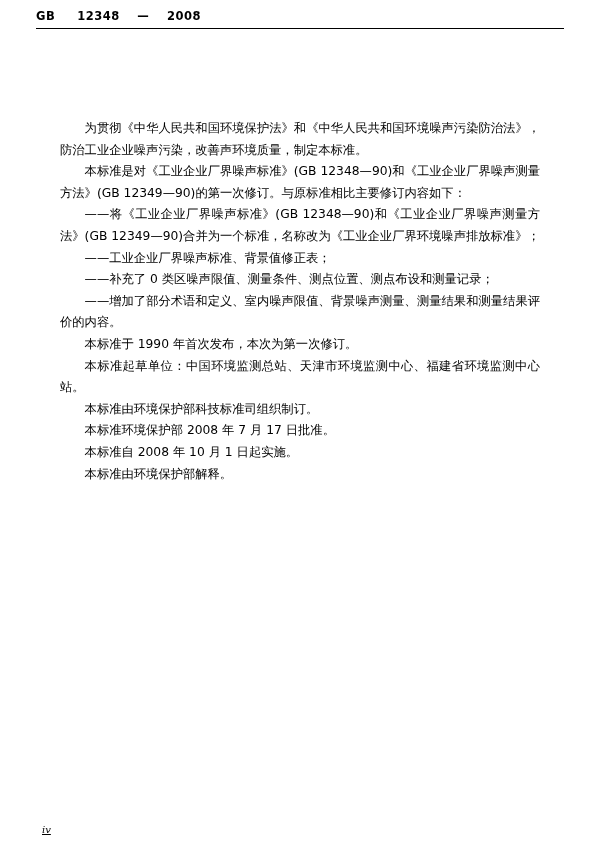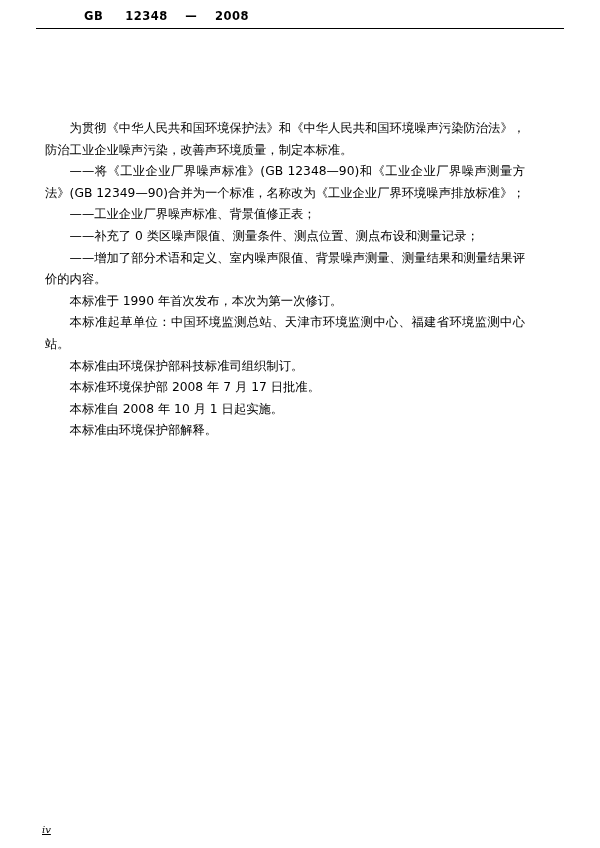--- a/index.html
+++ b/index.html
@@ -23,21 +23,20 @@
     box-sizing: border-box;
   }
   .header {
     position: absolute;
     left: 36px;
     top: 9px;
     font-size: 11.5px;
     font-weight: bold;
     letter-spacing: 0.5px;
     white-space: nowrap;
-    margin-left: 48px;
   }
   .header .sep {
     margin: 0 2px;
   }
   .rule {
     position: absolute;
     left: 36px;
     top: 28px;
     width: 528px;
     height: 1px;
@@ -49,21 +48,21 @@
     top: 63px;
     width: 600px;
     text-align: center;
     font-size: 17px;
     font-weight: bold;
     letter-spacing: 14px;
     text-indent: 14px;
   }
   .body-text {
     position: absolute;
-    left: 45px;
+    left: 60px;
     top: 118px;
     width: 480px;
     font-size: 12.3px;
     line-height: 21.6px;
     text-align: justify;
     text-justify: inter-ideograph;
   }
   .body-text p {
     margin: 0;
     padding: 0;
@@ -94,20 +93,21 @@
     <span>—</span>
     <span class="sep">&nbsp;</span>
     <span>2008</span>
   </div>
 
   <div class="rule"></div>
 
 
   <div class="body-text">
     <p class="indent2">为贯彻《中华人民共和国环境保护法》和《中华人民共和国环境噪声污染防治法》，防治工业企业噪声污染，改善声环境质量，制定本标准。</p>
+    <p class="indent2">本标准是对《工业企业厂界噪声标准》(GB 12348—90)和《工业企业厂界噪声测量方法》(GB 12349—90)的第一次修订。与原标准相比主要修订内容如下：</p>
     <p class="indent2">——将《工业企业厂界噪声标准》(GB 12348—90)和《工业企业厂界噪声测量方法》(GB 12349—90)合并为一个标准，名称改为《工业企业厂界环境噪声排放标准》；</p>
     <p class="indent2">——工业企业厂界噪声标准、背景值修正表；</p>
     <p class="indent2">——补充了 0 类区噪声限值、测量条件、测点位置、测点布设和测量记录；</p>
     <p class="indent2">——增加了部分术语和定义、室内噪声限值、背景噪声测量、测量结果和测量结果评价的内容。</p>
     <p class="indent2">本标准于 1990 年首次发布，本次为第一次修订。</p>
     <p class="indent2">本标准起草单位：中国环境监测总站、天津市环境监测中心、福建省环境监测中心站。</p>
     <p class="indent2">本标准由环境保护部科技标准司组织制订。</p>
     <p class="indent2">本标准环境保护部 2008 年 7 月 17 日批准。</p>
     <p class="indent2">本标准自 2008 年 10 月 1 日起实施。</p>
     <p class="indent2">本标准由环境保护部解释。</p>

